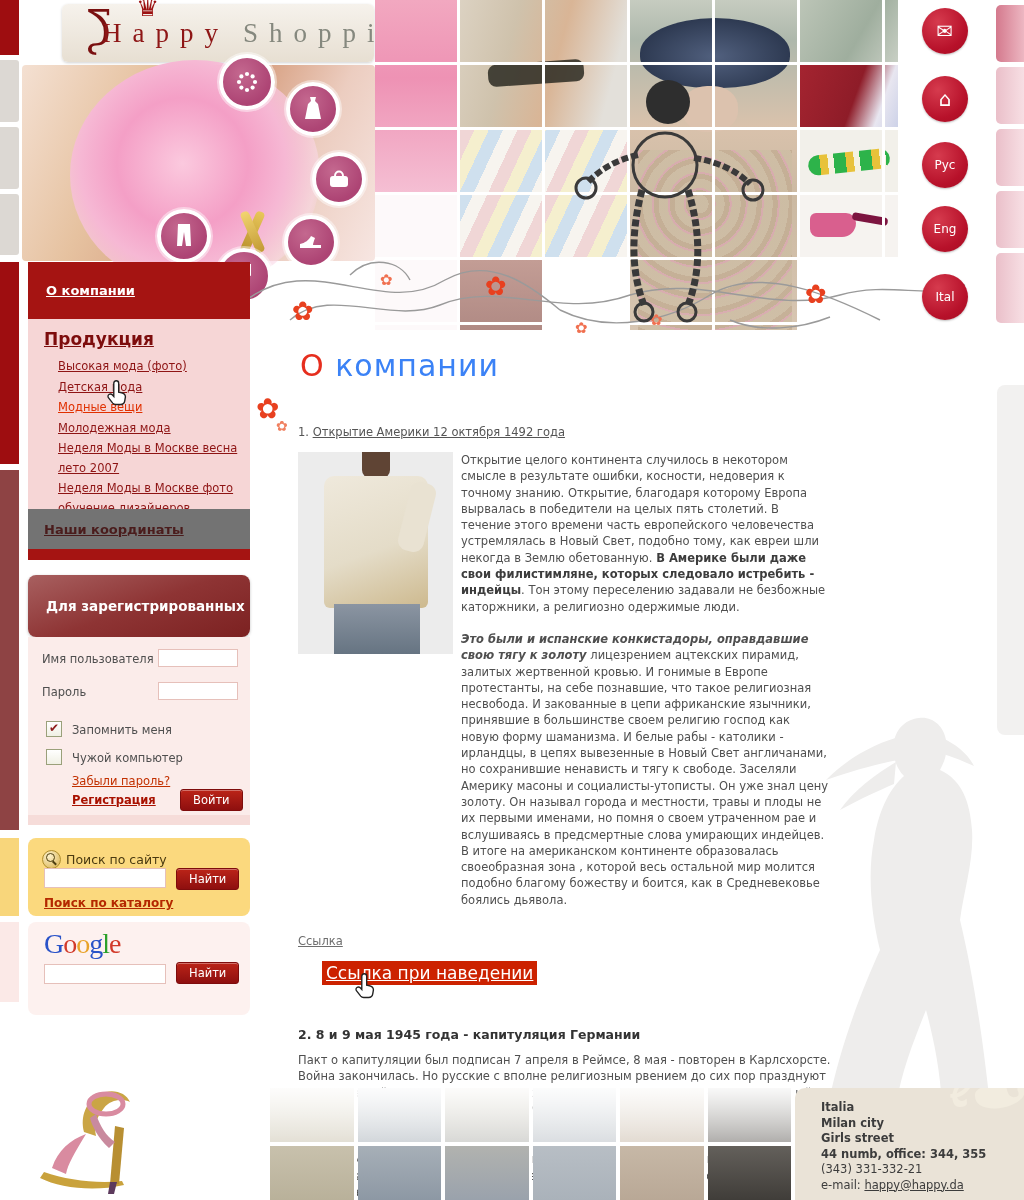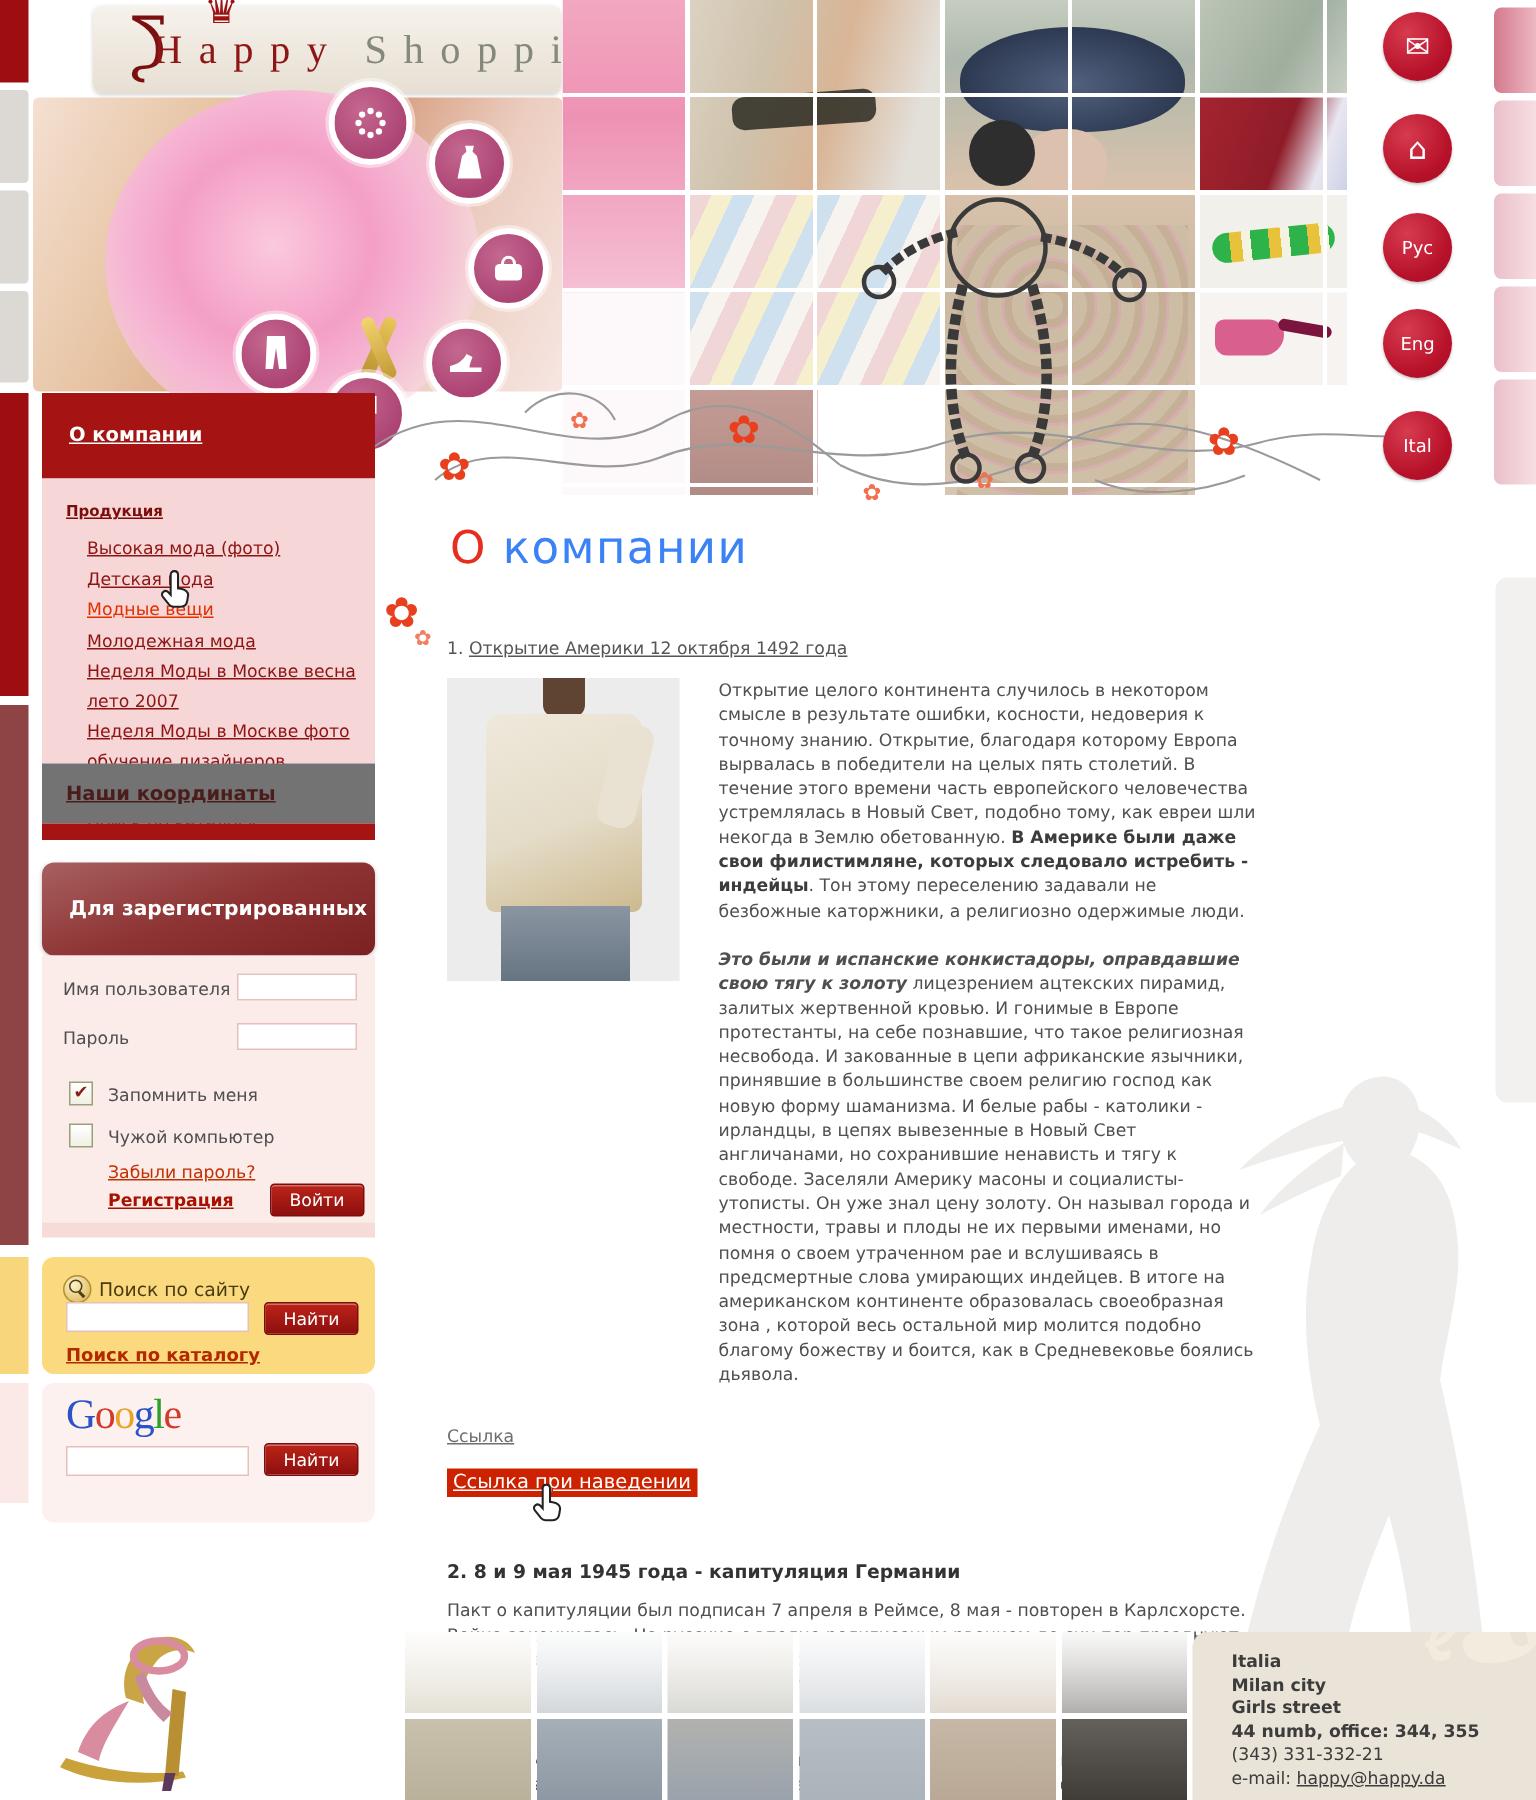--- a/index.html
+++ b/index.html
@@ -53,21 +53,21 @@
   .rs{position:absolute;left:996px;width:28px;border-radius:5px 0 0 5px;}
   .rs1{background:linear-gradient(to right,#d4798d,#edb7c2);}
   .rs2{background:linear-gradient(to right,#eabfc9,#f7dfe4);}
   .rtall{position:absolute;left:997px;top:385px;width:27px;height:350px;background:#f2f1f0;border-radius:8px 0 0 8px;}
 
   
   .sb{left:28px;width:222px;}
   .menu-red{top:262px;height:57px;background:#a51412;display:flex;align-items:center;padding-left:18px;box-sizing:border-box;}
   .menu-red a{color:#fff;font-weight:bold;font-size:13px;}
   .menu-pink{top:319px;height:190px;background:#f6d6d6;box-sizing:border-box;padding:10px 10px 0 16px;}
-  .menu-pink .hd{font-weight:bold;font-size:10px;color:#7d0d0d;text-decoration:underline;}
+  .menu-pink .hd{font-weight:bold;font-size:17px;color:#7d0d0d;text-decoration:underline;}
   .menu-list{margin:6px 0 0 14px;}
   .menu-list a{display:inline;color:#8e1414;font-size:11.5px;line-height:16.5px;}
   .menu-list div{margin-bottom:1px;}
   .menu-list a.active{color:#e03000;}
   .menu-light{top:509px;height:40px;background:#737373;display:flex;align-items:center;padding-left:16px;box-sizing:border-box;}
   .menu-light a{color:#4a1c1c;font-weight:bold;font-size:13px;}
   .menu-foot{top:549px;height:11px;background:#a51412;}
 
   .login-hd{top:575px;height:62px;border-radius:8px;
     background:linear-gradient(160deg,#a86060 0%,#8e3434 50%,#7c2121 100%);
@@ -103,26 +103,26 @@
   .art-title{font-weight:bold;font-size:12.5px;color:#333;}
   .art-sub{font-size:11.5px;color:#555;margin-top:3px;}
   .art-sub a{color:#555;}
   .art-body{display:flex;margin-top:13px;}
   .figure{width:155px;height:202px;background:#ececec;position:relative;flex:0 0 auto;overflow:hidden;}
   .fig-head{position:absolute;left:64px;top:0;width:28px;height:26px;background:#5f4434;border-radius:0 0 8px 8px;}
   .fig-shirt{position:absolute;left:26px;top:24px;width:104px;height:132px;border-radius:10px 10px 6px 6px;
     background:linear-gradient(160deg,#efe9dc 0%,#e4dcc8 55%,#cdb98e 100%);}
   .fig-arm{position:absolute;left:106px;top:30px;width:26px;height:70px;border-radius:10px;background:#e9e2d2;transform:rotate(14deg);}
   .fig-jeans{position:absolute;left:36px;top:152px;width:86px;height:50px;background:linear-gradient(#8b95a2,#667482);}
-  .text-col{margin-left:26px;width:370px;font-size:11.5px;line-height:16.3px;color:#4f4f4f;}
+  .text-col{margin-left:8px;width:370px;font-size:11.5px;line-height:16.3px;color:#4f4f4f;}
   .text-col p{margin:0 0 16px 0;}
   .b1{font-weight:bold;color:#3c3c3c;}
   .emph{font-weight:bold;font-style:italic;}
   .plain-link{font-size:11.5px;color:#6e6e6e;}
-  .hover-link{display:inline-block;background:#cc2200;color:#fff;font-size:13px;padding:2px 4px;text-decoration:underline;}
+  .hover-link{display:inline-block;background:#cc2200;color:#fff;font-size:17px;padding:2px 4px;text-decoration:underline;margin-left:24px;}
   .sec2-title{font-weight:bold;font-size:12.5px;color:#333;}
   .sec2-p{font-size:11.5px;line-height:16.3px;color:#4f4f4f;margin:10px 0 0 0;width:537px;}
 
   .silhouette{left:822px;top:710px;pointer-events:none;}
   .hand{position:absolute;width:24px;height:26px;}
 
   
   .shoe{left:22px;top:1086px;}
   .strip{left:270px;top:1088px;width:525px;height:112px;}
   .strip .col{position:absolute;top:0;height:112px;width:84px;}

